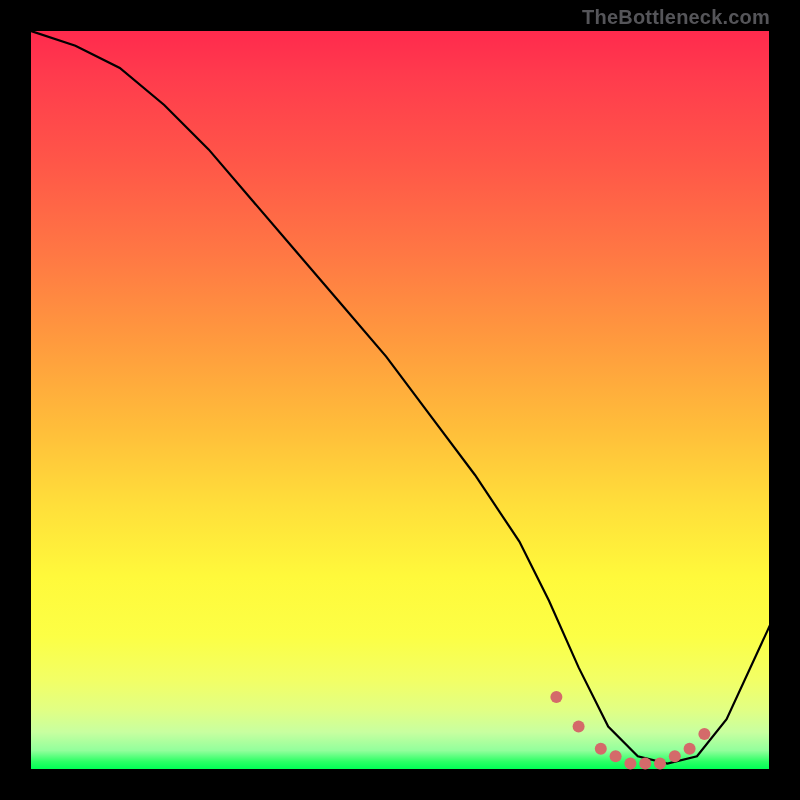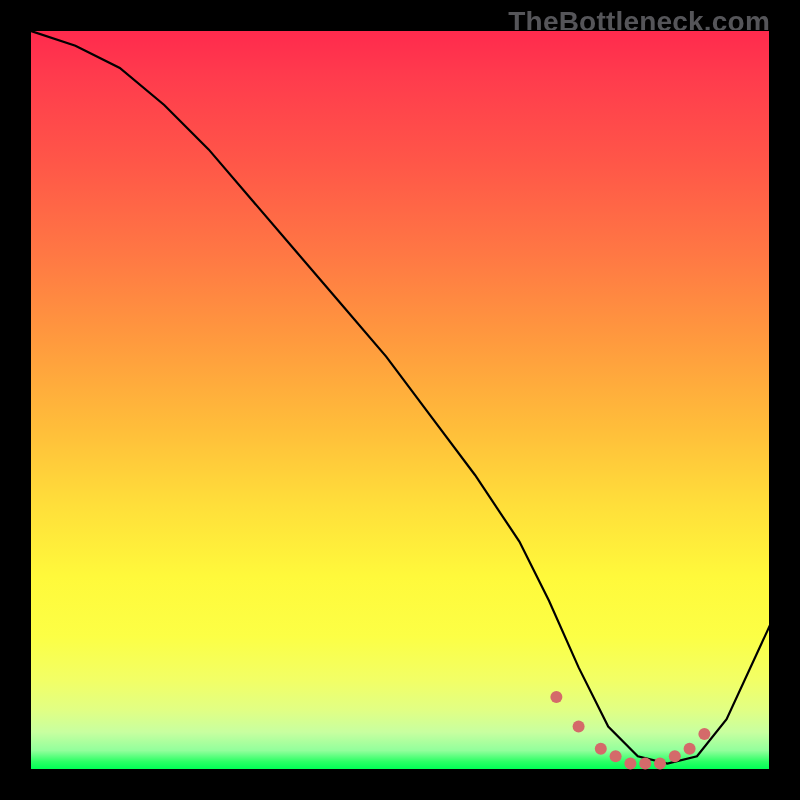--- a/index.html
+++ b/index.html
@@ -34,21 +34,21 @@
       #2bff65 99%,
       #00ff55 100%
     );
     border: 1px solid #000;
   }
   .watermark {
     position: absolute;
     top: 6px;
     right: 30px;
     font-family: Arial, Helvetica, sans-serif;
-    font-size: 28px;
+    font-size: 20px;
     font-weight: bold;
     color: #555559;
     letter-spacing: 0.2px;
   }
   svg.curve {
     position: absolute;
     left: 0; top: 0;
     width: 740px;
     height: 740px;
   }

